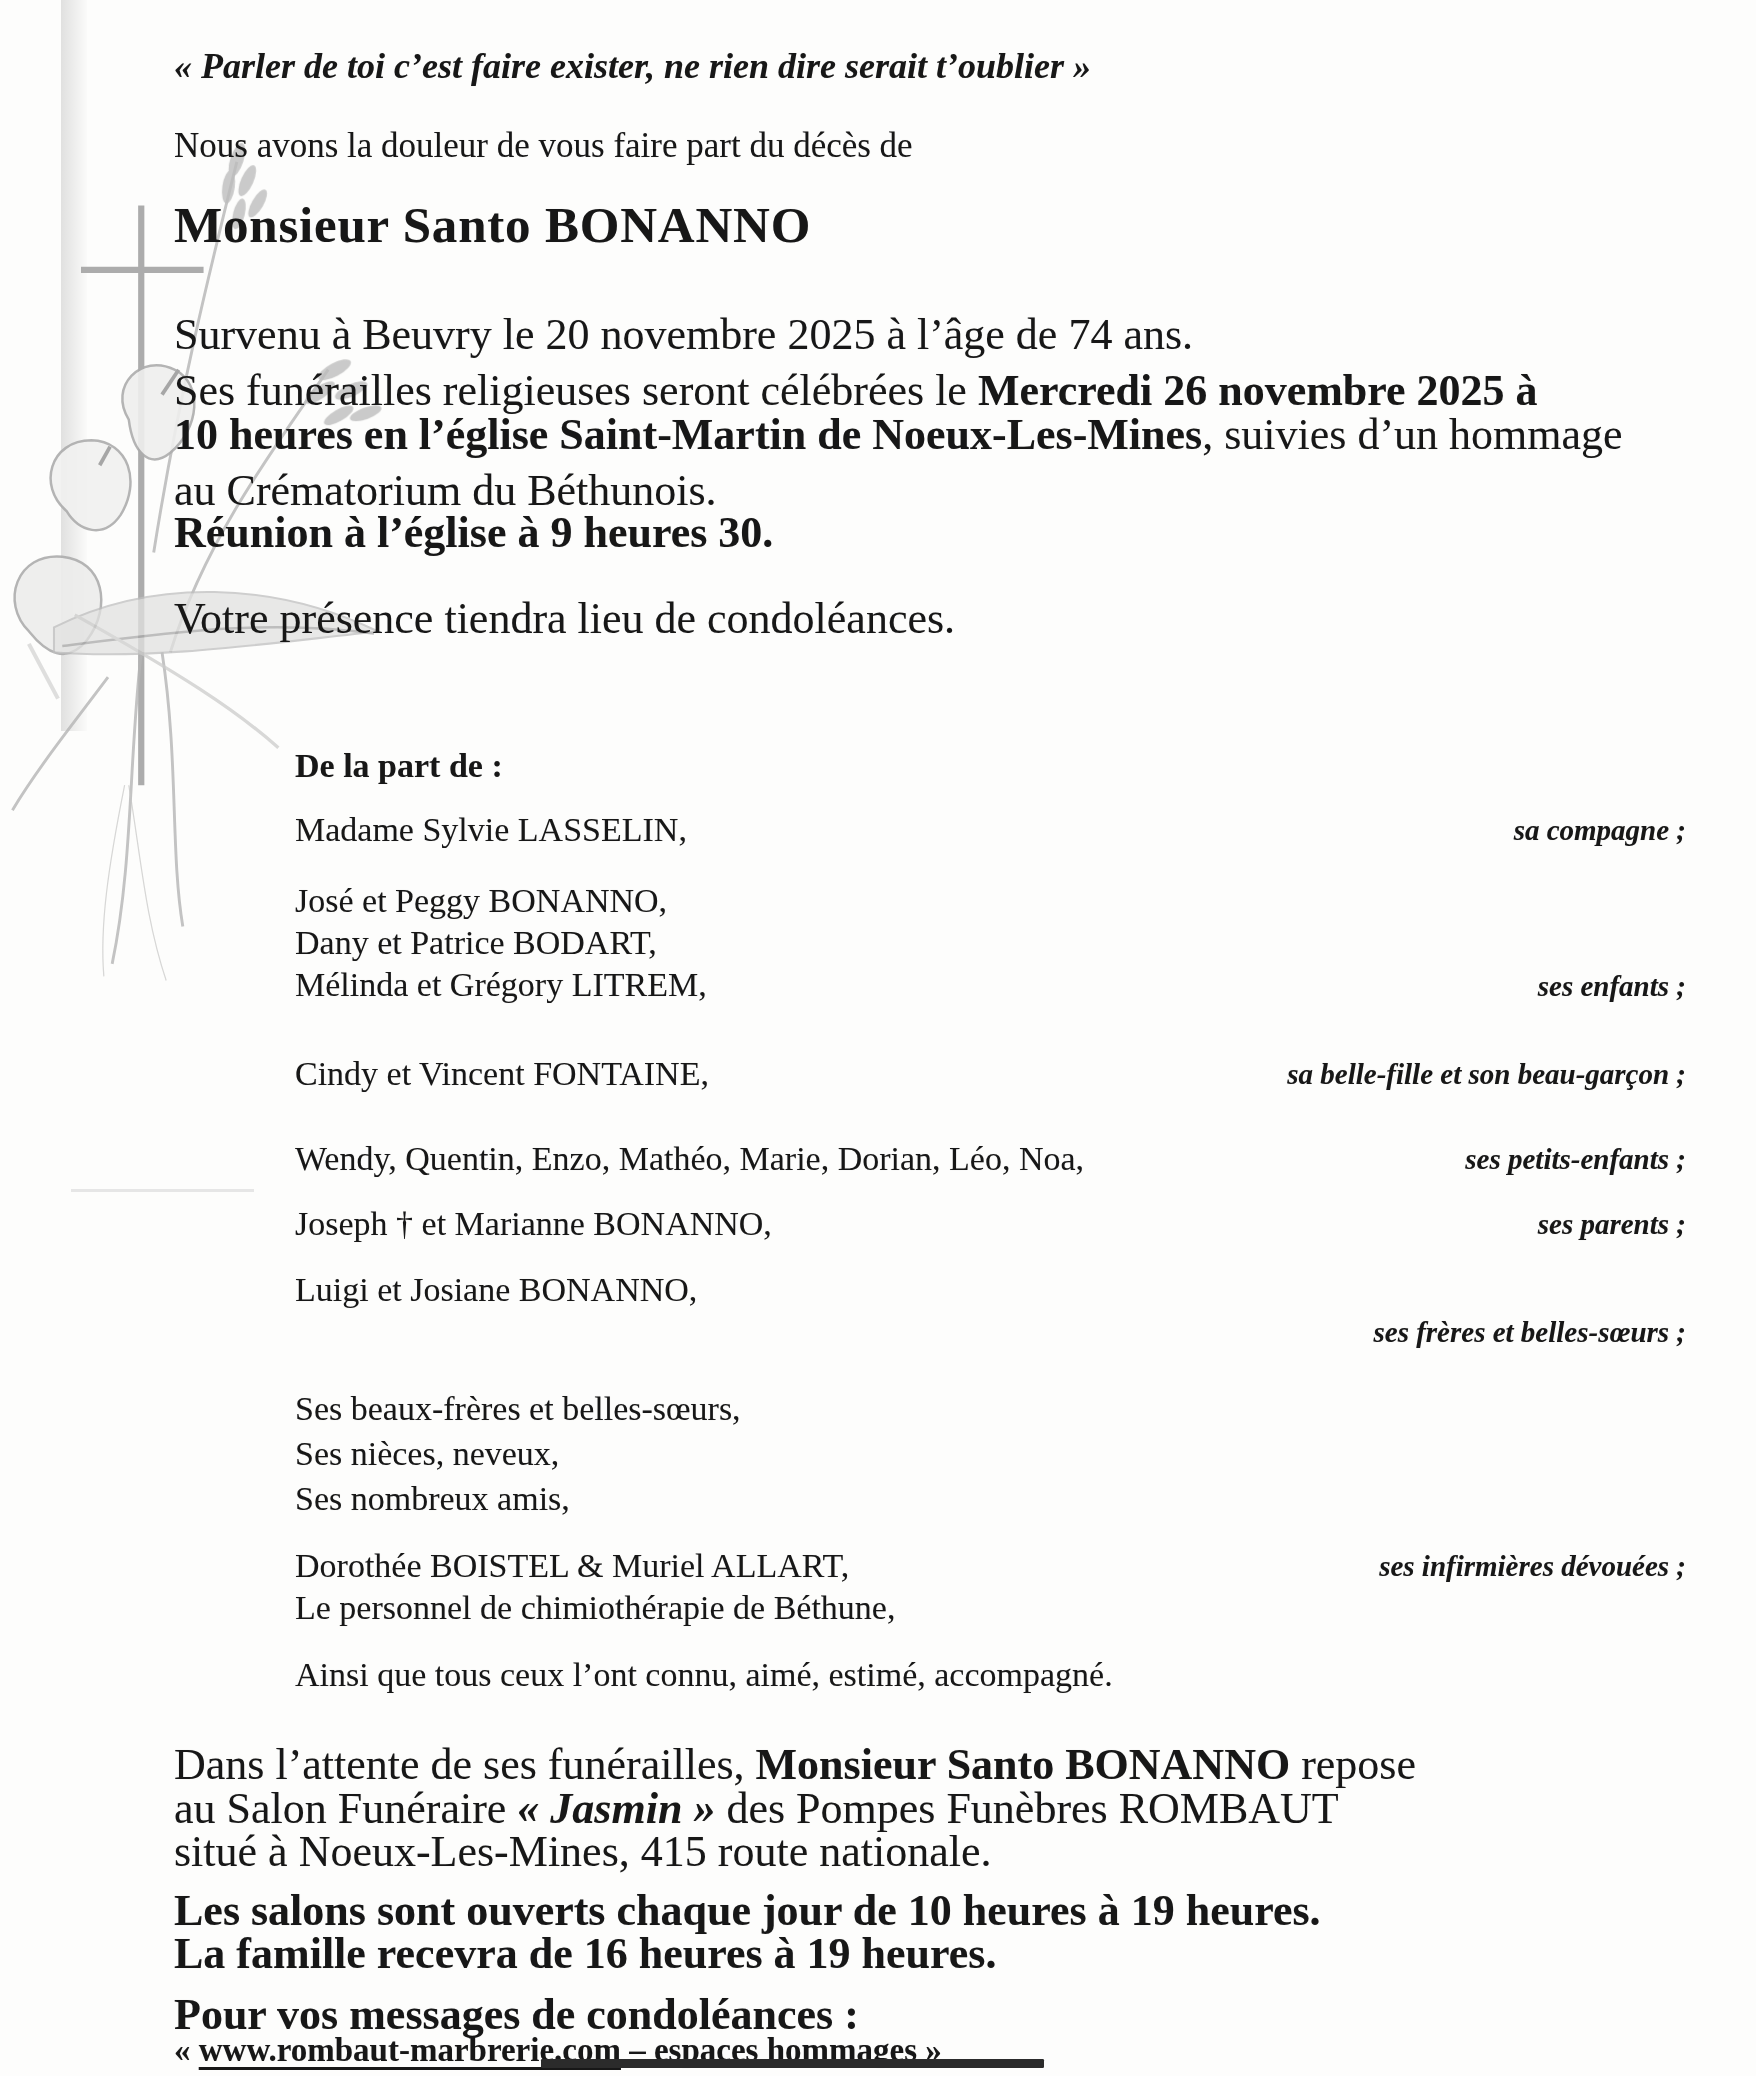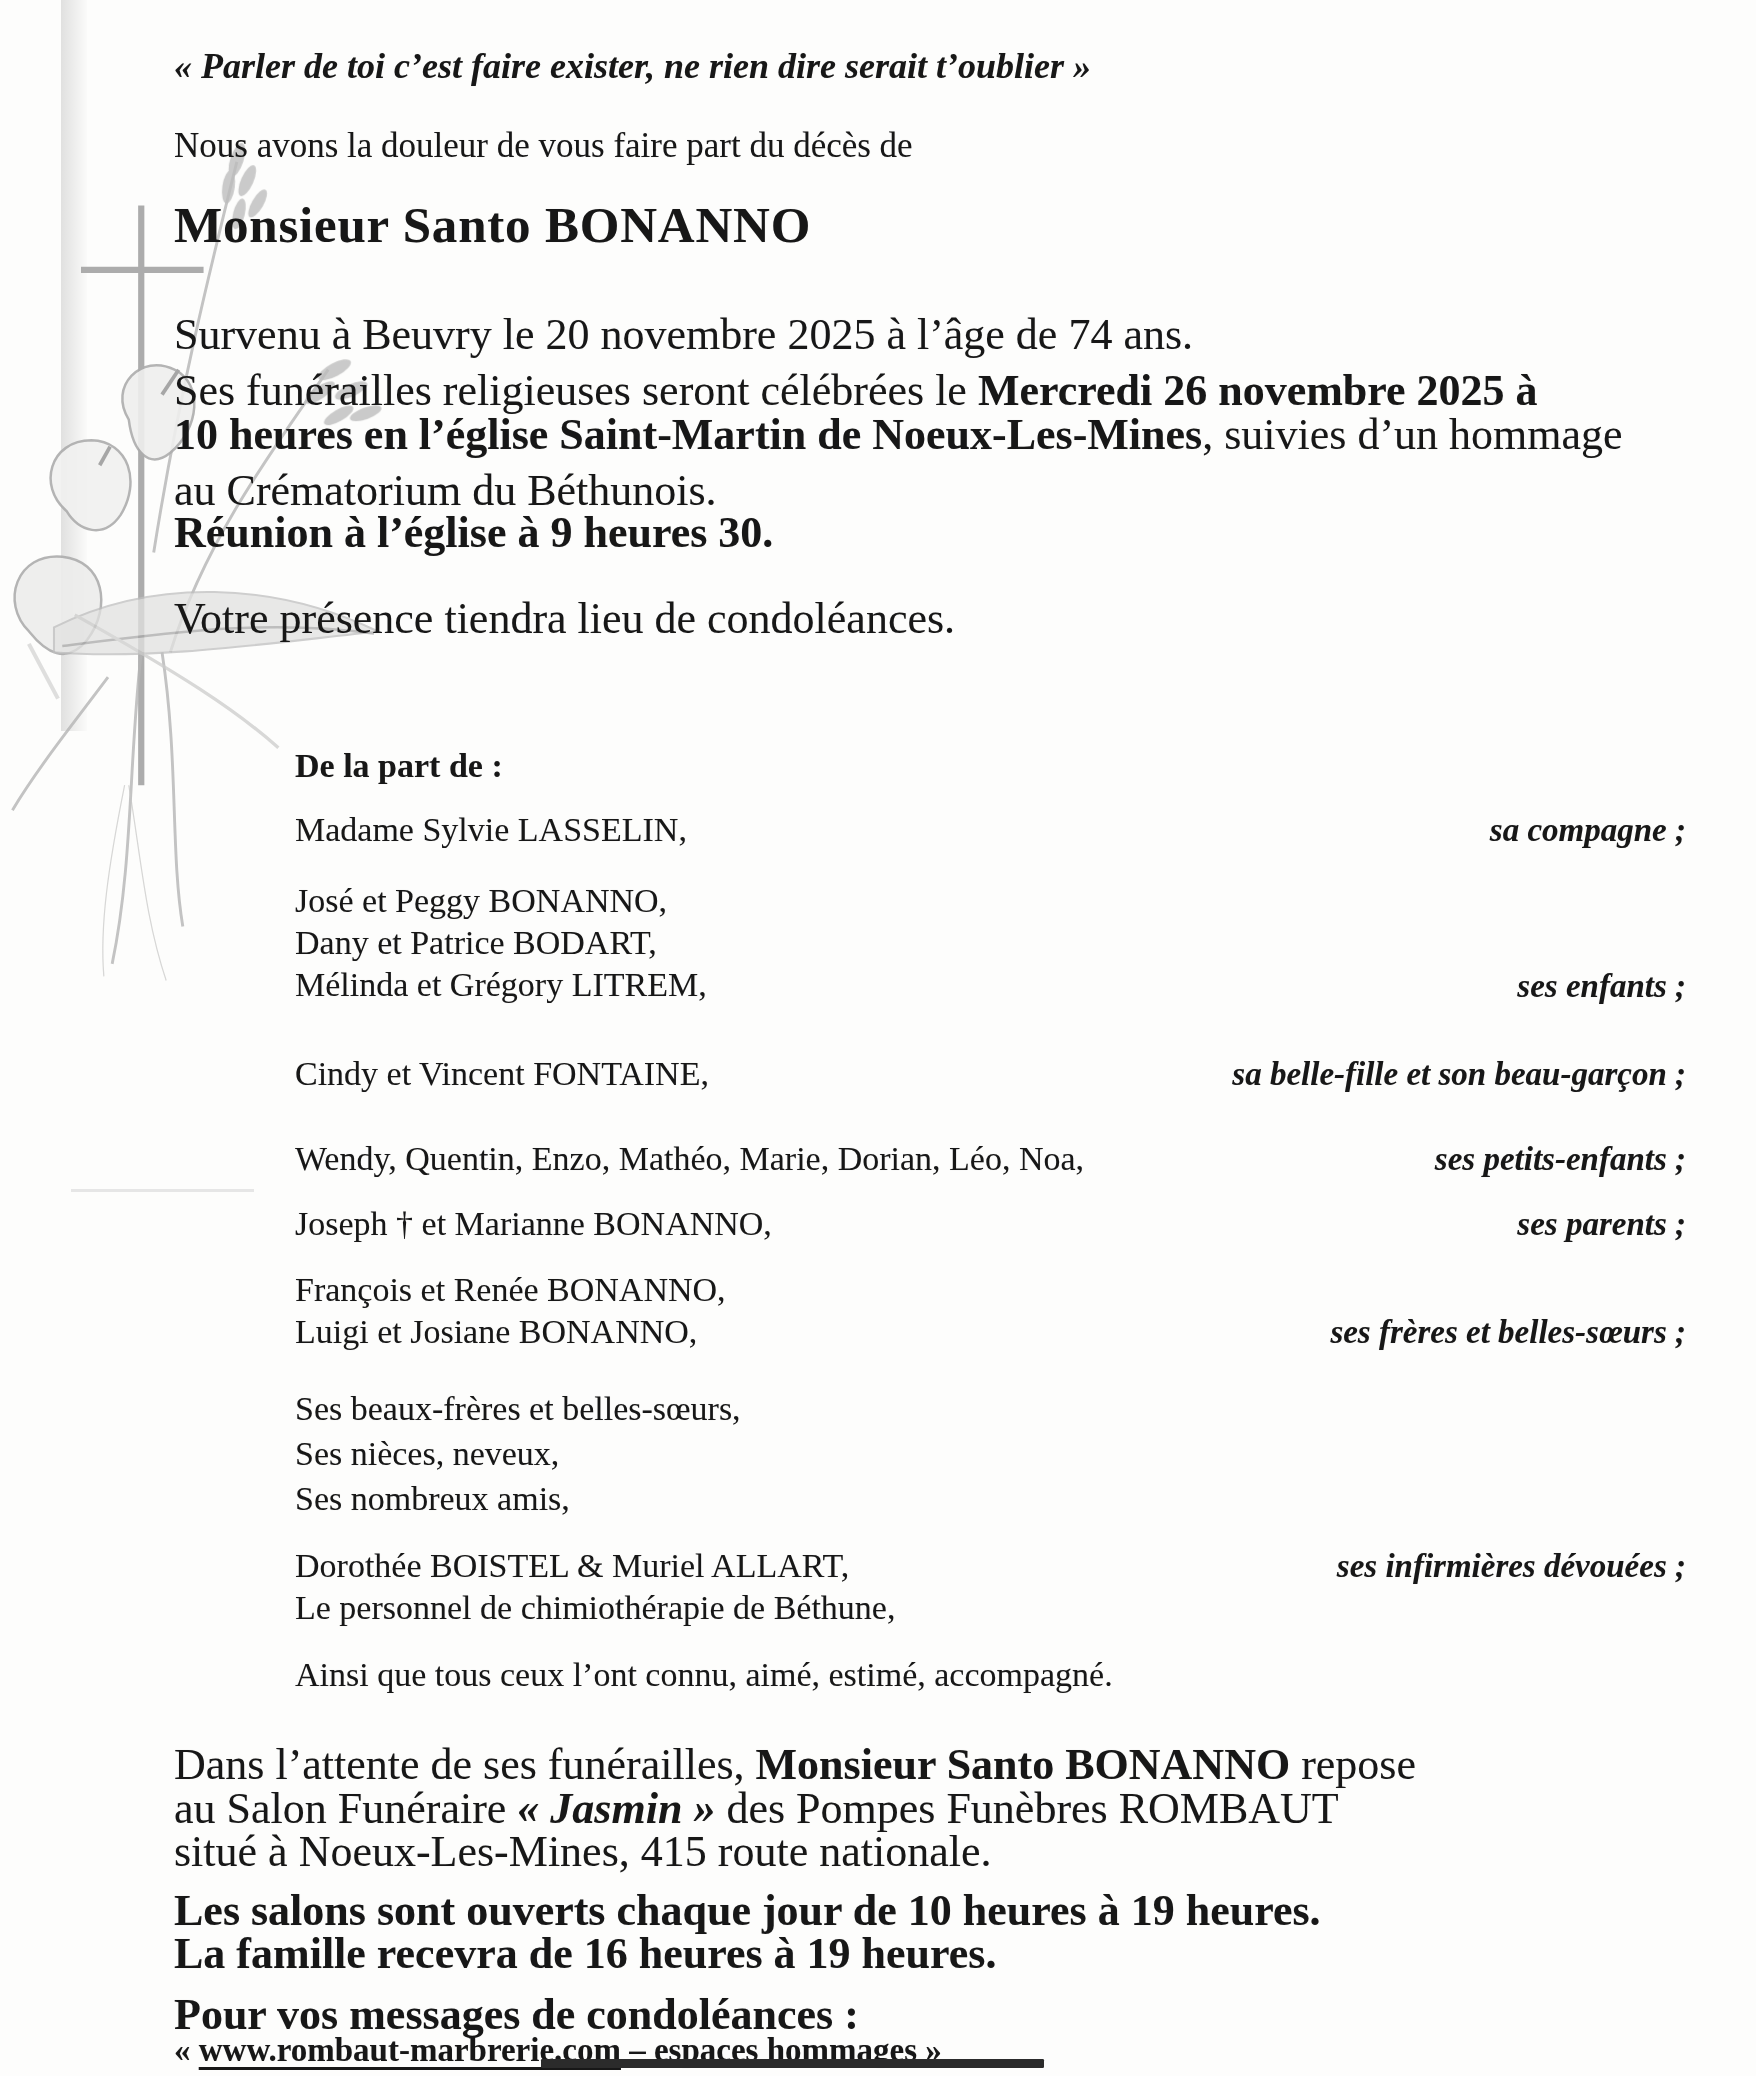--- a/index.html
+++ b/index.html
@@ -15,21 +15,21 @@
   
   .c{position:absolute;left:174px;width:1582px;line-height:1.22;}
   .quote{font-size:36px;font-weight:bold;font-style:italic;}
   .intro{font-size:35px;}
   .title{font-size:51px;font-weight:bold;letter-spacing:0.8px;}
   .body{font-size:44px;}
   .b{font-weight:bold;}
   .bi{font-weight:bold;font-style:italic;}
   
   .fam{position:absolute;left:295px;width:1391px;font-size:34px;line-height:42px;}
-  .fam .label{position:absolute;right:0;font-size:33px;font-weight:bold;font-style:italic;white-space:nowrap;}
+  .fam .label{position:absolute;right:0;font-size:29px;font-weight:bold;font-style:italic;white-space:nowrap;}
   .name-line{white-space:nowrap;}
   .heading{font-weight:bold;}
   
   .url-line{font-size:33px;font-weight:bold;}
   .url-underline{text-decoration:underline;text-decoration-thickness:2.5px;text-underline-offset:5.8px;}
   .thick-bar{position:absolute;left:541px;top:2059px;width:503px;height:9px;background:#2b2b2b;border-radius:1.2px;}
   
   .scan-band{position:absolute;left:61px;top:0;width:26px;height:731px;
     background:linear-gradient(to right, rgba(150,150,150,.28), rgba(190,190,190,.04));}
   .scan-streak1{position:absolute;left:29px;top:642px;width:62px;height:3.7px;background:#b9b9b9;opacity:.45;transform:rotate(62deg);transform-origin:left;}
@@ -136,21 +136,20 @@
     <div class="name-line">Wendy, Quentin, Enzo, Mathéo, Marie, Dorian, Léo, Noa,</div>
     <div class="label" style="top:0">ses petits-enfants ;</div>
   </div>
 
   <div class="fam" style="top:1203px">
     <div class="name-line">Joseph † et Marianne BONANNO,</div>
     <div class="label" style="top:0">ses parents ;</div>
   </div>
 
   <div class="fam" style="top:1269px">
-    <div class="name-line">François et Renée BONANNO,</div>
     <div class="name-line">Luigi et Josiane BONANNO,</div>
     <div class="label" style="top:42px">ses frères et belles-sœurs ;</div>
   </div>
 
   <div class="fam" style="top:1386px;line-height:45px;">
     <div class="name-line">Ses beaux-frères et belles-sœurs,</div>
     <div class="name-line">Ses nièces, neveux,</div>
     <div class="name-line">Ses nombreux amis,</div>
   </div>
 

